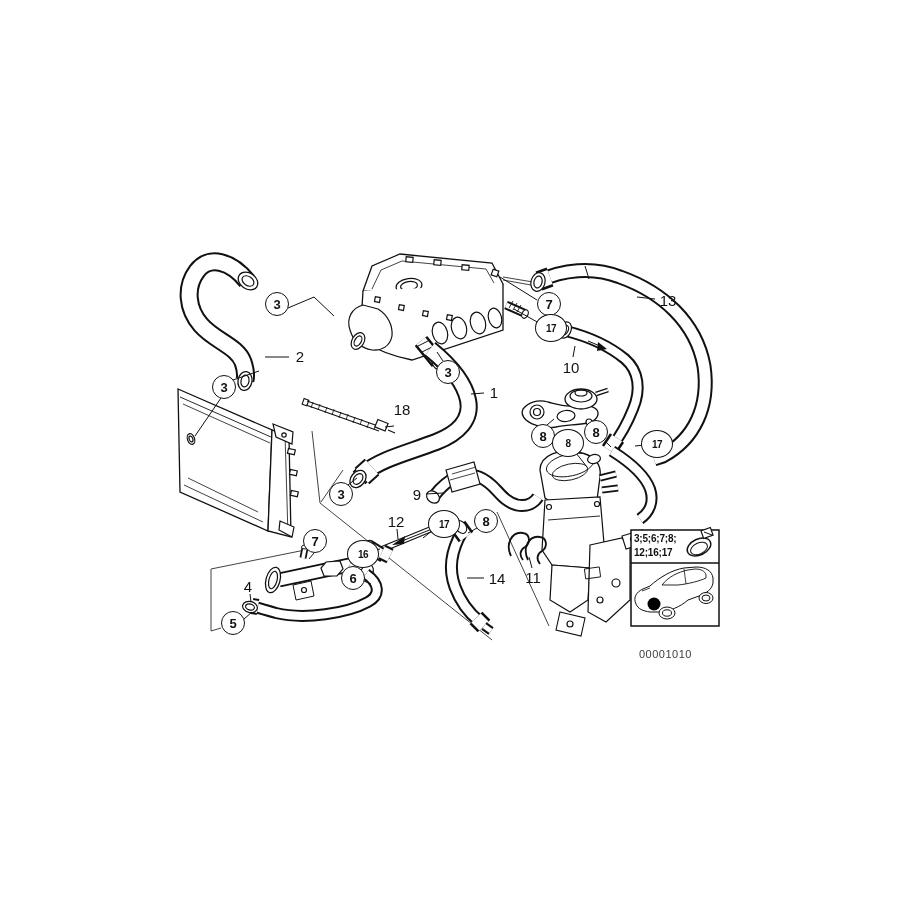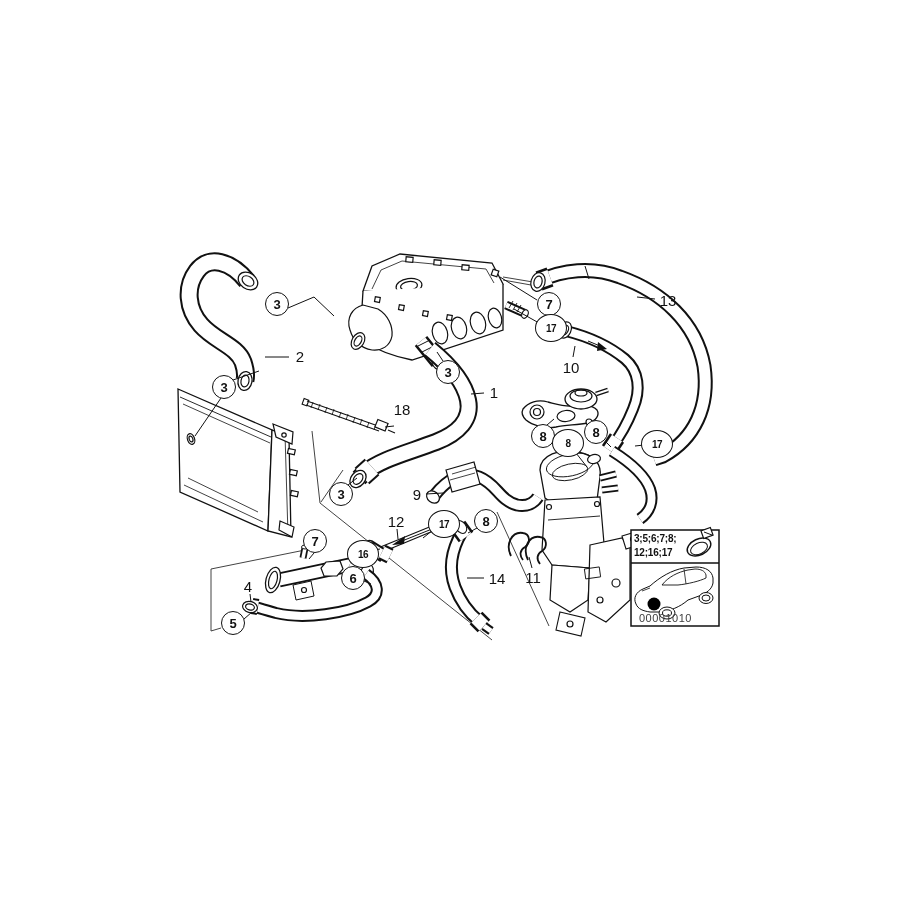--- a/index.html
+++ b/index.html
@@ -20,21 +20,21 @@
   .plabel{
     position:absolute;transform:translate(-50%,-50%);
     font-weight:normal;font-size:15px;color:#111;white-space:nowrap;cursor:pointer;
   }
   .legend-codes{
     position:absolute;left:634px;top:532px;width:60px;
     font-weight:bold;font-size:10px;line-height:13.5px;color:#111;
     letter-spacing:-0.2px;
   }
   .diagram-id{
-    position:absolute;left:639px;top:612px;
+    position:absolute;left:639px;top:648px;
     font-size:11px;color:#3c3c3c;letter-spacing:0.5px;
   }
 </style>
 </head>
 <body>
 
 <div class="stage">
 
 <svg width="900" height="900" viewBox="0 0 900 900">
   <g fill="none" stroke="#111" stroke-width="1.2">

